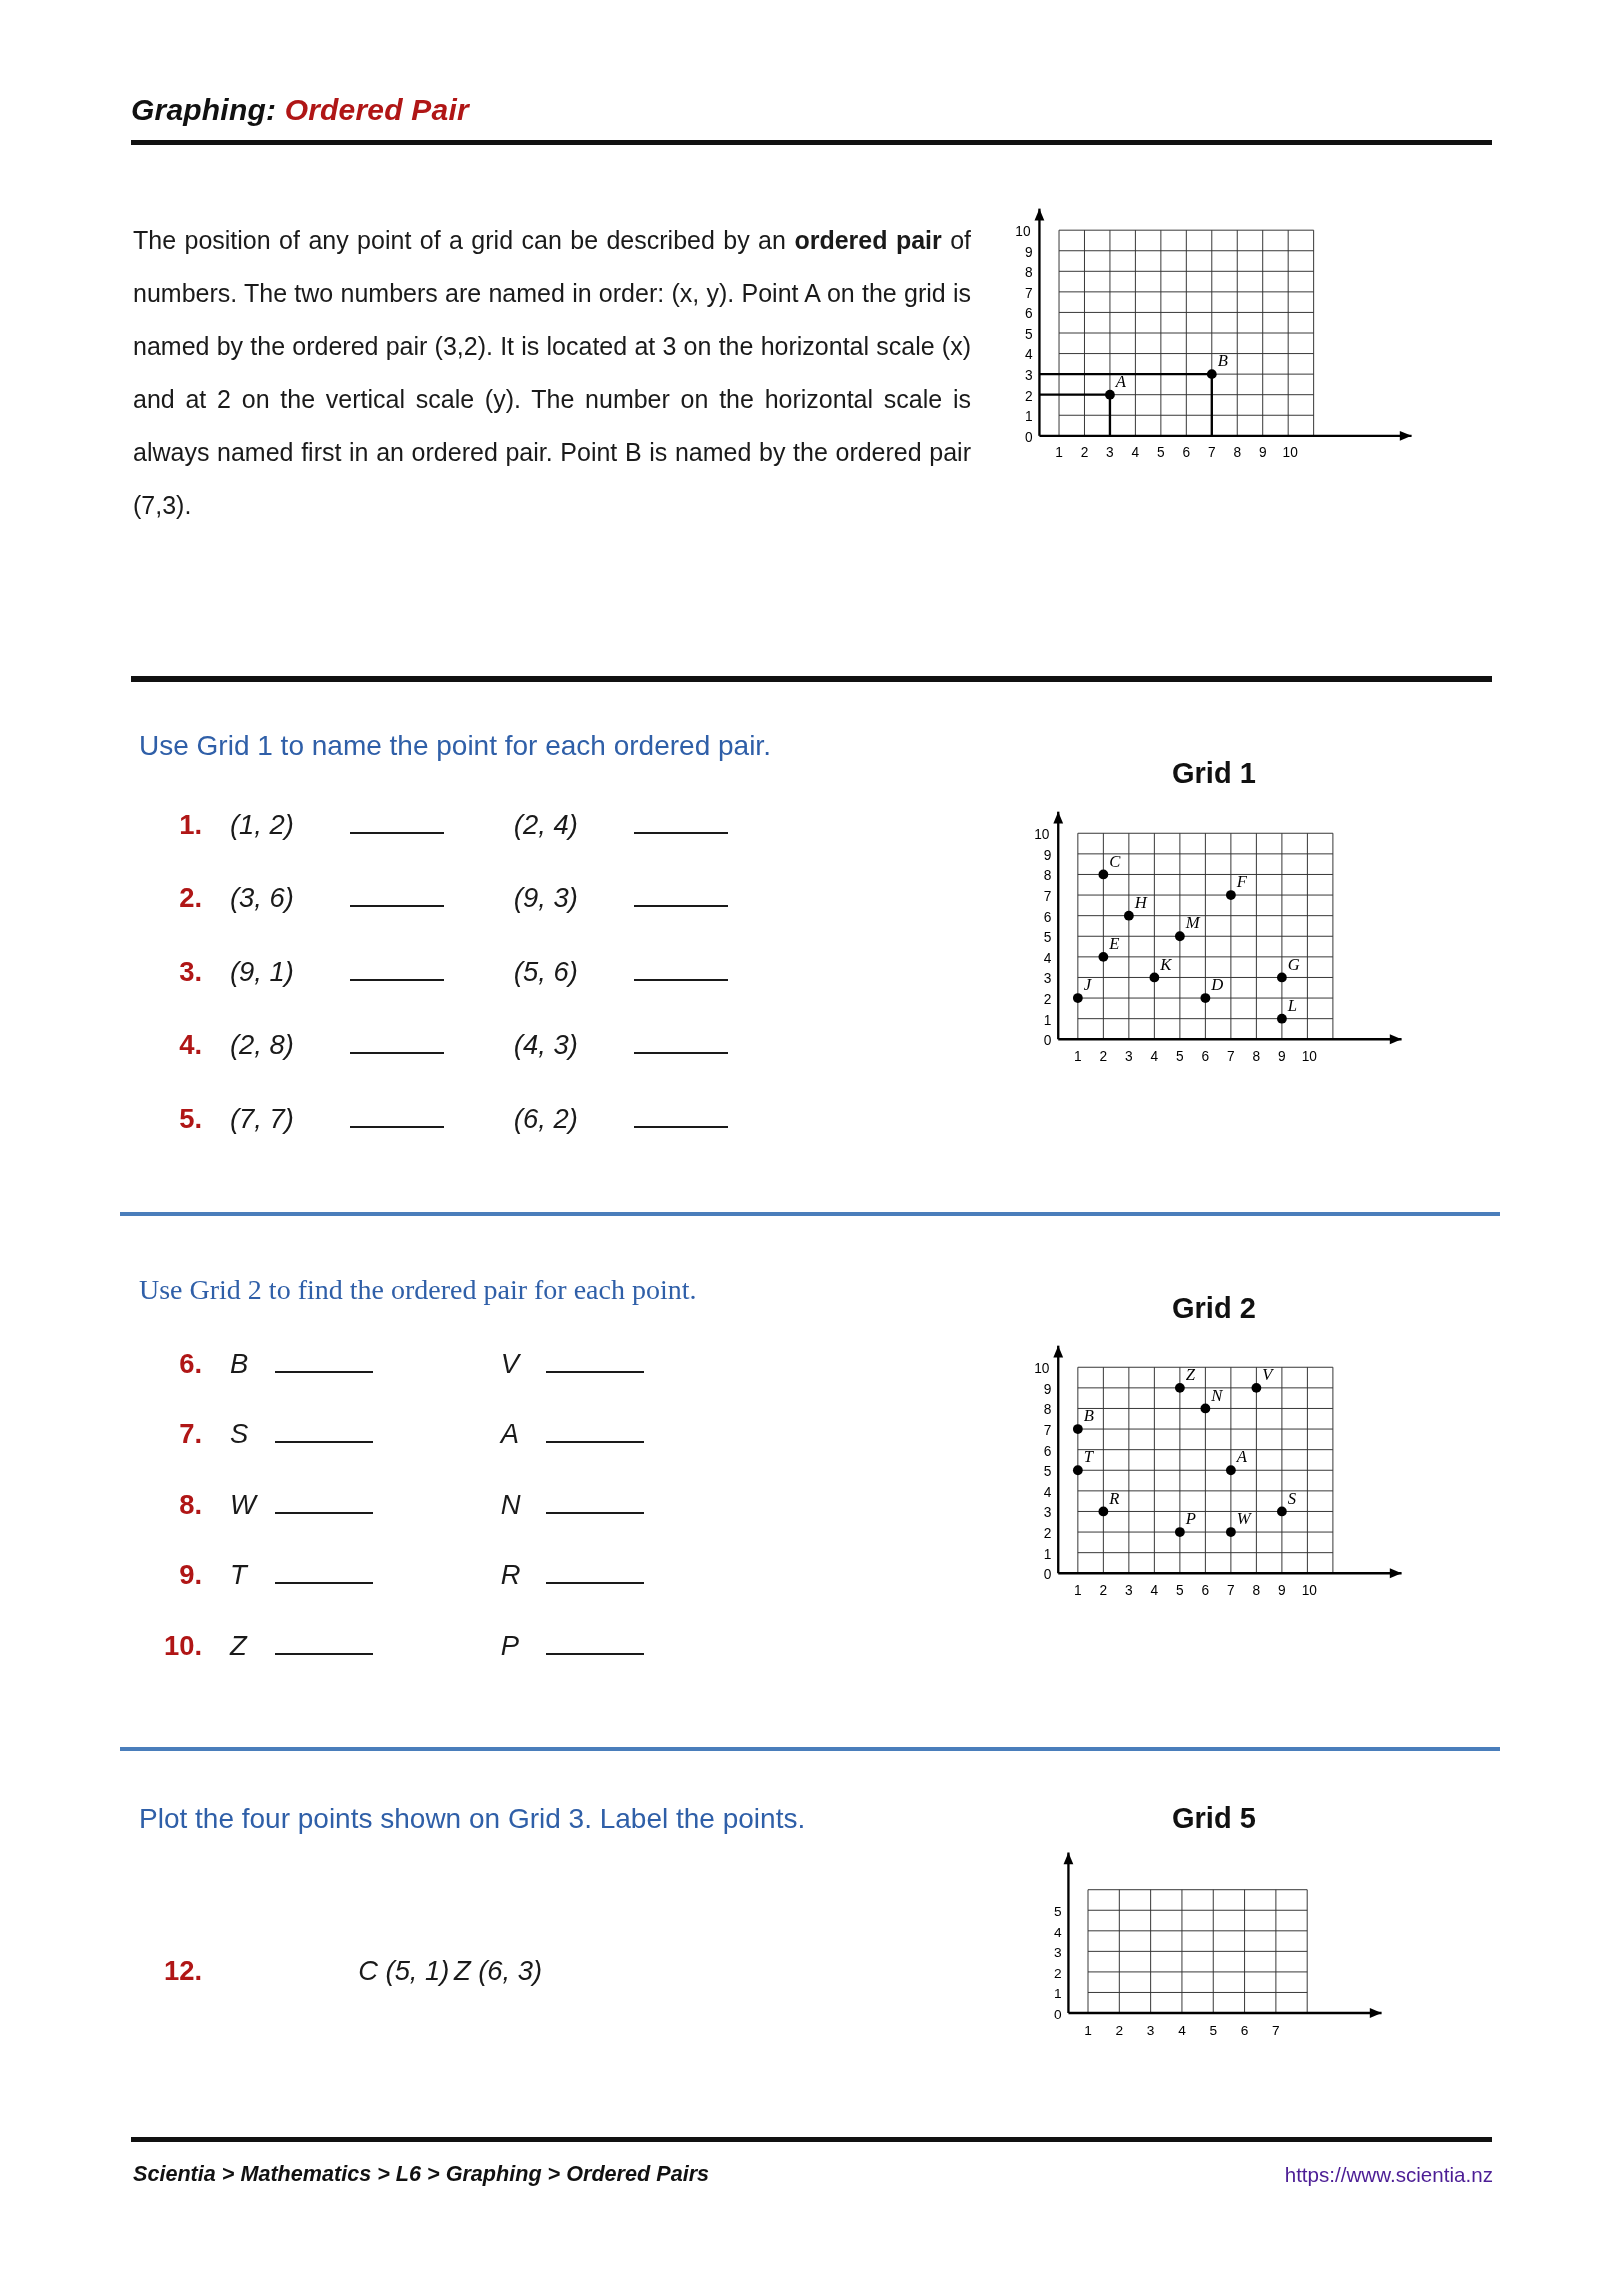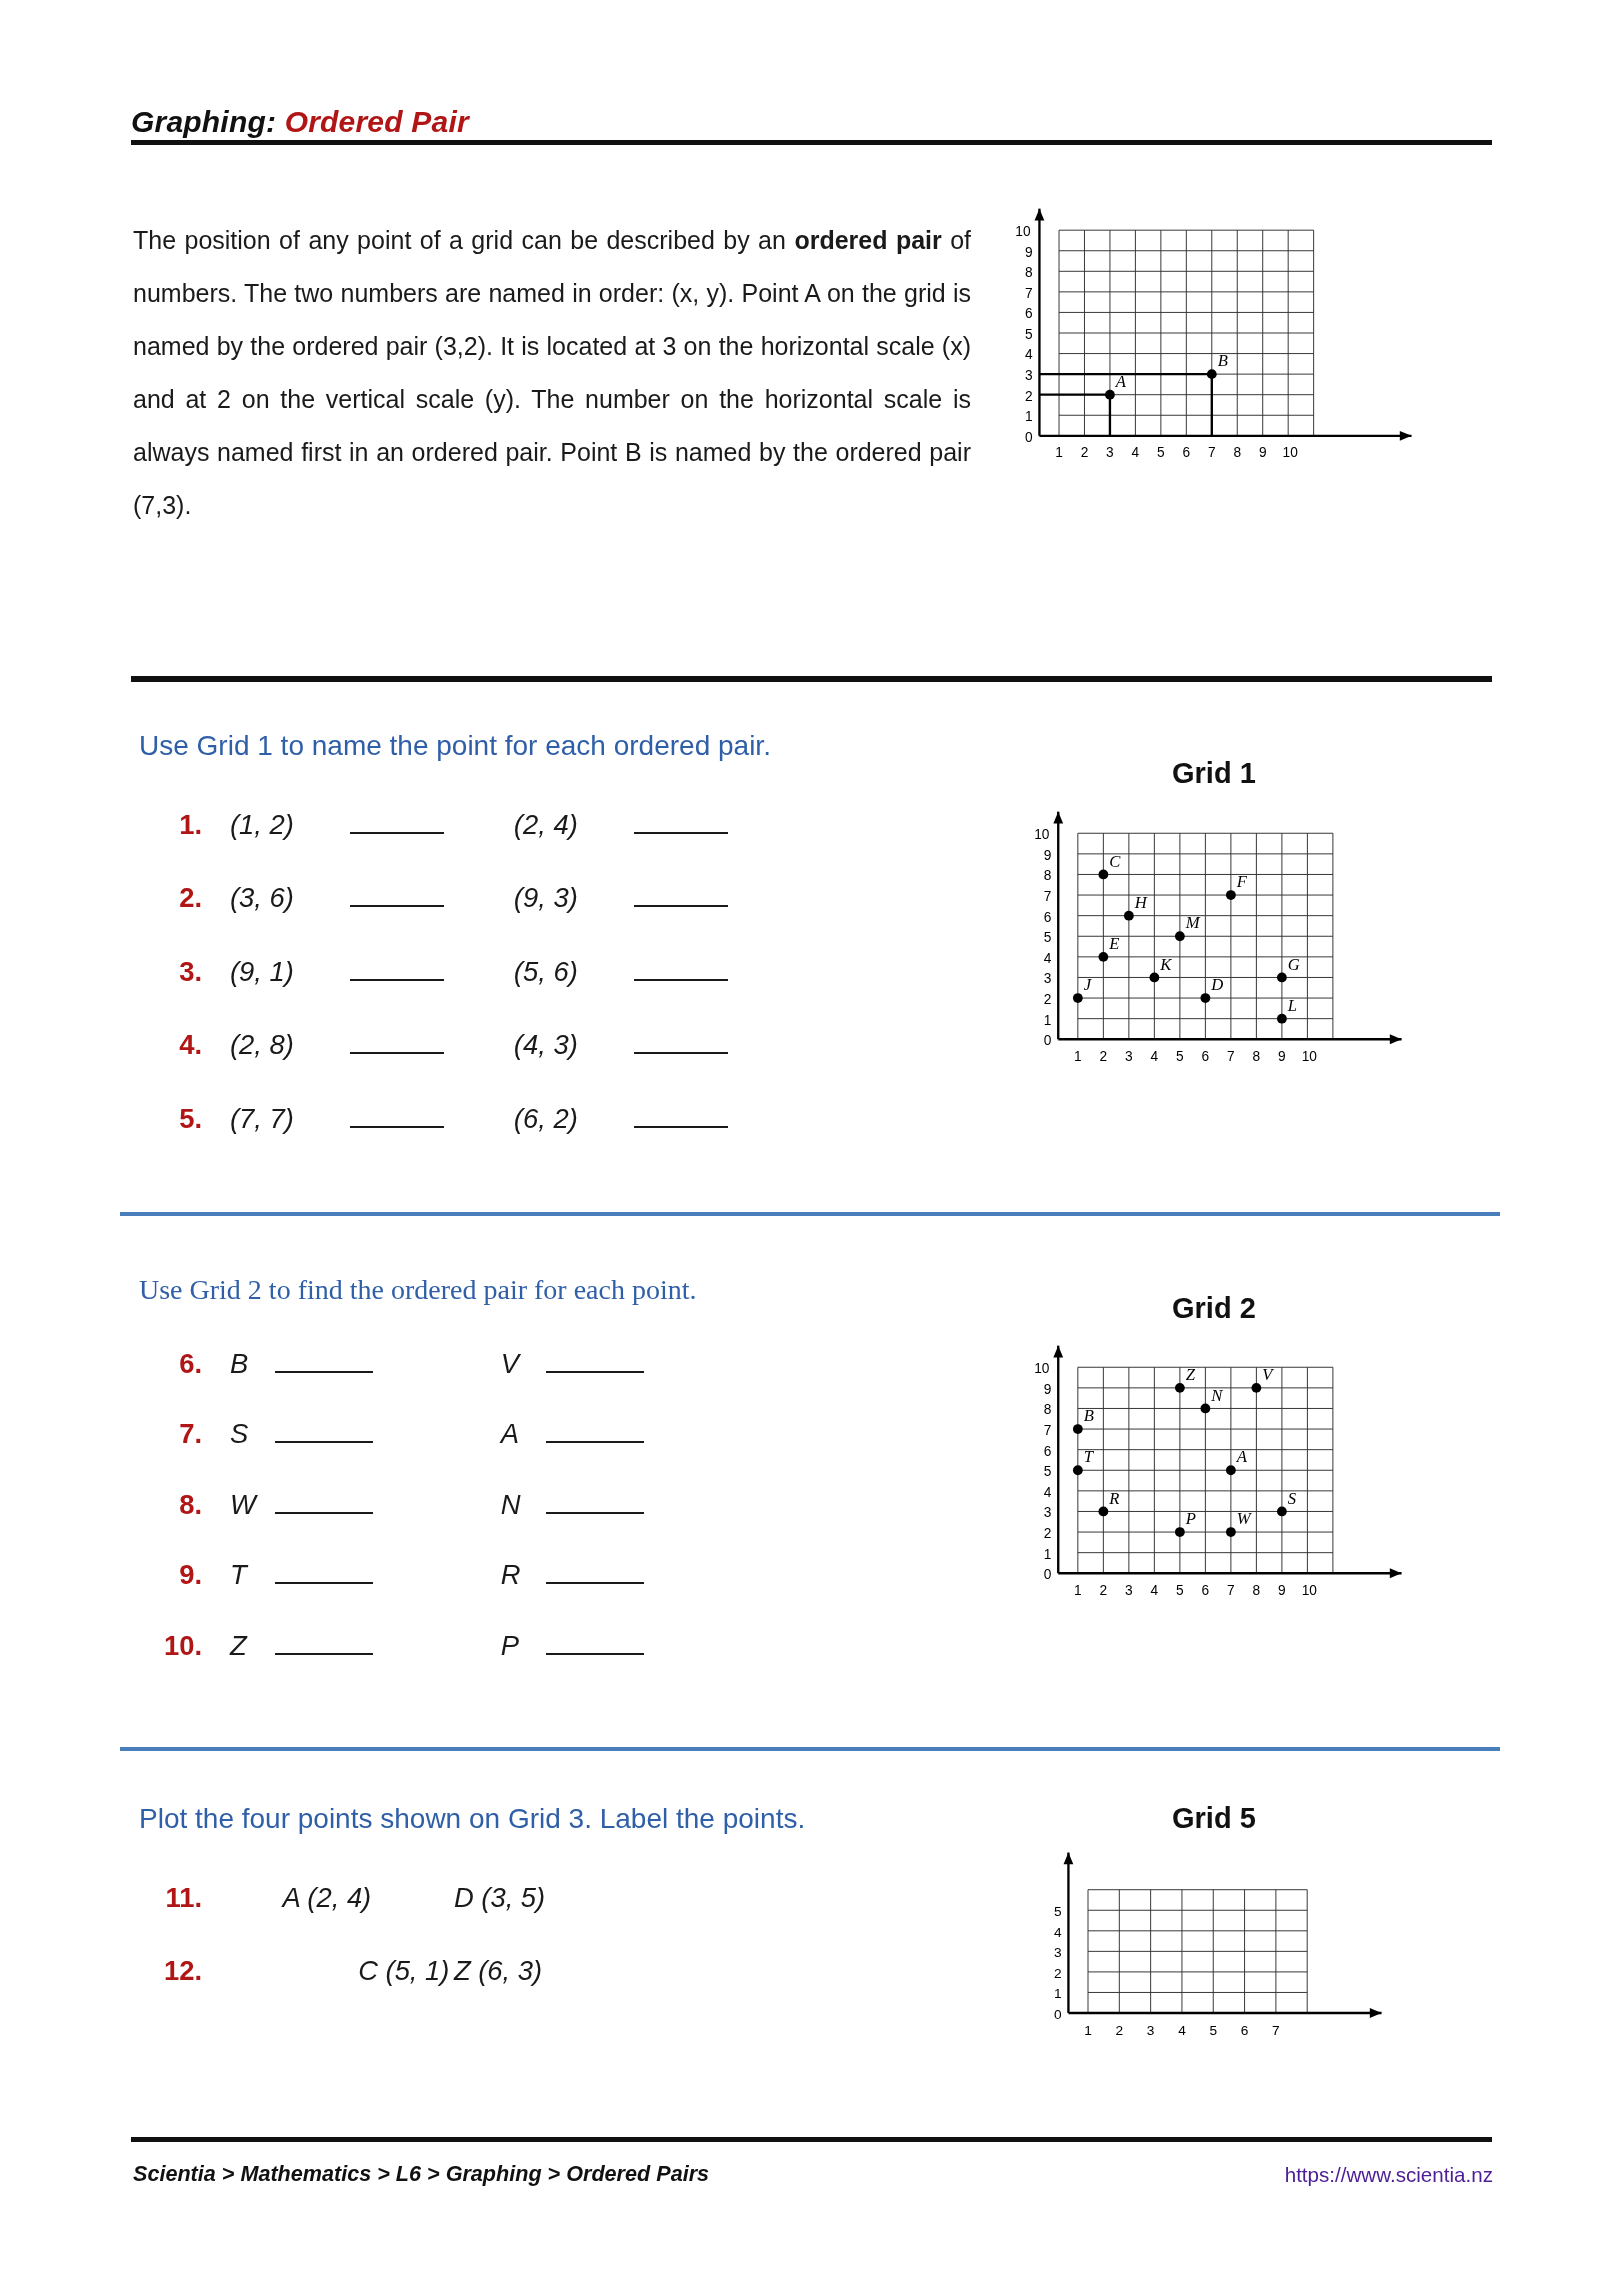--- a/index.html
+++ b/index.html
@@ -24,21 +24,20 @@
 
   
   .title {
     position: absolute;
     left: 131px;
     top: 93px;
     font-size: 30px;
     font-weight: bold;
     font-style: italic;
     letter-spacing: 0.2px;
-    margin-top: 12px;
   }
   .title .t1 { color: #111111; }
   .title .t2 { color: #b01616; }
   .rule-top {
     position: absolute;
     left: 131px;
     top: 140px;
     width: 1361px;
     height: 4.9px;
     background: #111111;
@@ -481,25 +480,20 @@
         <text x="268" y="272">9</text>
         <text x="296" y="272">10</text>
       </g>
     </svg>
   </div>
 
   <div class="rule-blue" style="top:1747px;"></div>
 
   <div class="instruction" style="left:139px; top:1803px;">Plot the four points shown on Grid 3. Label the points.</div>
 
-  <div class="qrow" style="left:145px; top:1882px;">
-    <span class="qnum" style="width:57px;">11.</span>
-    <span class="qtext" style="width:167px; margin-left:76px;">A (2, 4)</span>
-    <span class="qtext" style="width:167px;">D (3, 5)</span>
-  </div>
   <div class="qrow" style="left:145px; top:1955px;">
     <span class="qnum" style="width:57px;">12.</span>
     <span class="qtext" style="width:167px; margin-left:76px;text-align:right;">C (5, 1)</span>
     <span class="qtext" style="width:167px;">Z (6, 3)</span>
   </div>
 
   <div class="fig-title" style="left:1172px; top:1802px;">Grid 5</div>
   <div class="fig" style="left:1029px; top:1831px;">
     <svg class="grid-svg" width="392" height="274" viewBox="0 0 400 280">
       <g stroke="#333333" stroke-width="1" fill="none">

